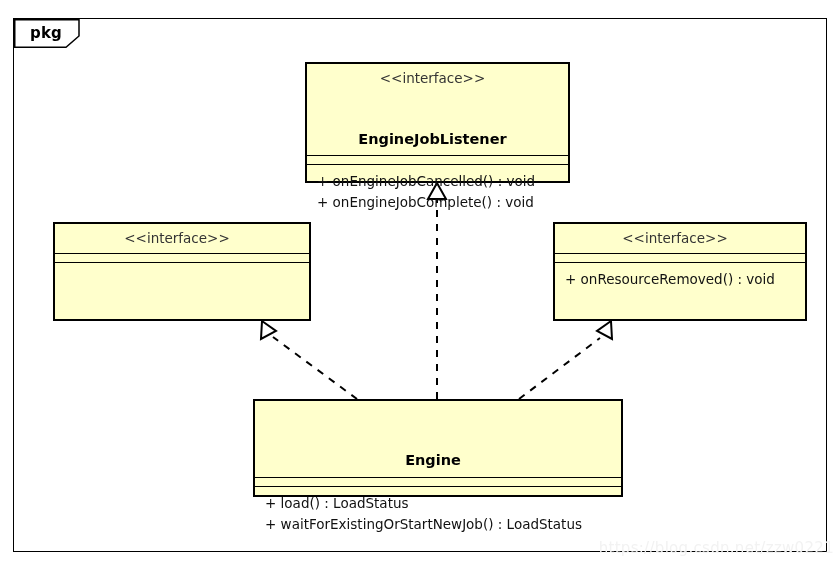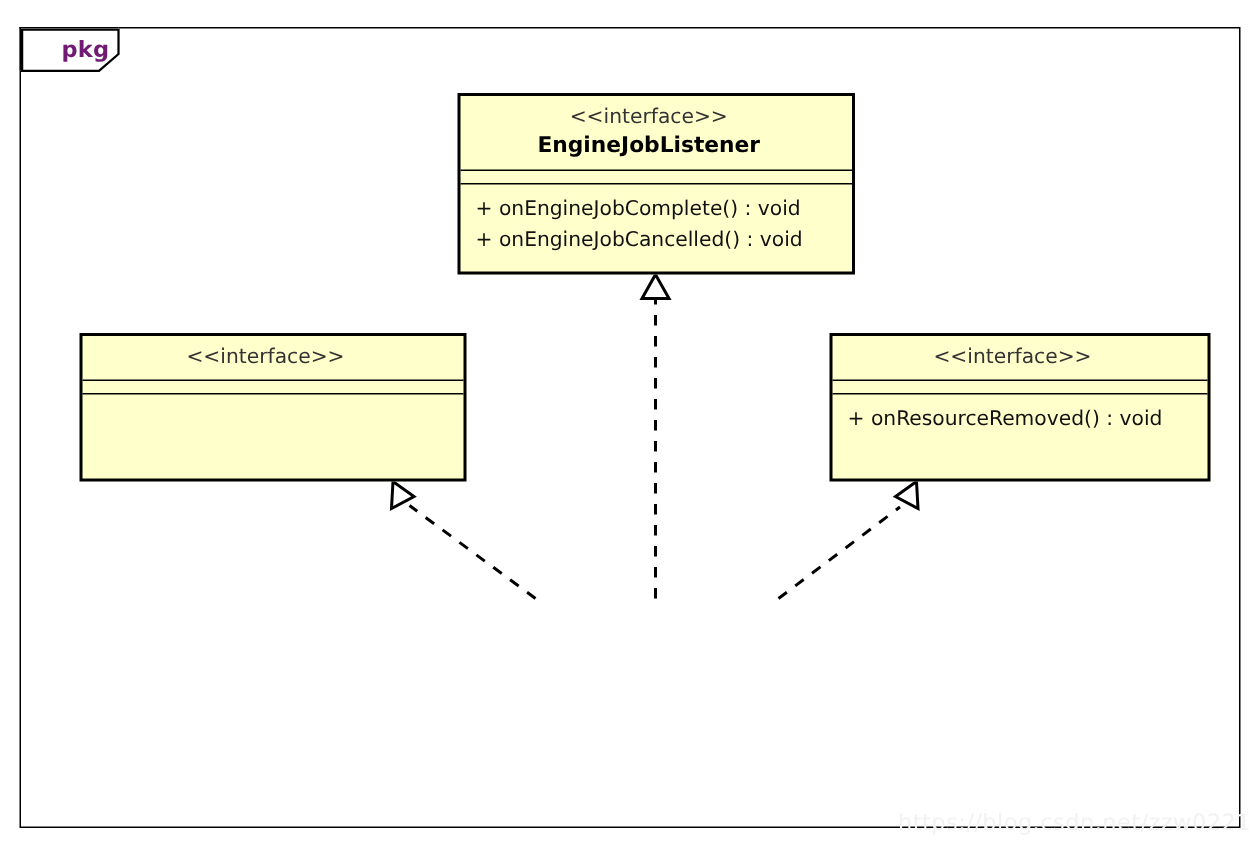--- a/index.html
+++ b/index.html
@@ -45,30 +45,30 @@
     border-top: 1.5px solid #000;
   }
   .pkg-tab-shape {
     position: absolute;
     left: 0; top: 0;
     width: 66px;
     height: 29px;
   }
   .pkg-tab-label {
     position: absolute;
-    left: 13px;
+    left: 2px;
     top: 18px;
     width: 56px;
     height: 29px;
     display: flex;
     align-items: center;
     justify-content: center;
     font-size: 15px;
     font-weight: bold;
-    color: #701a75;
+    color: #000000;
     letter-spacing: 0.2px;
     z-index: 6;
     padding-left: 16px;
   }
 
   
   .uml-box {
     position: absolute;
     box-sizing: border-box;
     background: #ffffcc;
@@ -86,20 +86,21 @@
     color: #333333;
     line-height: 18px;
     white-space: nowrap;
   }
   .uml-name {
     font-size: 14.5px;
     font-weight: bold;
     color: #000000;
     line-height: 20px;
     white-space: nowrap;
+    margin-top: 42px;
   }
   .uml-attrs {
     box-sizing: border-box;
     height: 9px;
     border-bottom: 1.5px solid #000000;
   }
   .uml-ops {
     box-sizing: border-box;
     padding: 6px 0 6px 10px;
     text-align: left;
@@ -174,38 +175,48 @@
     </g>
   </svg>
 
   <div class="uml-box" id="box-engine-job-listener">
     <div class="uml-header">
       <div class="uml-stereotype">&lt;&lt;interface&gt;&gt;</div>
       <div class="uml-name">EngineJobListener</div>
     </div>
     <div class="uml-attrs"></div>
     <div class="uml-ops">
+      <div class="uml-op">+ onEngineJobCancelled() : void</div>
       <div class="uml-op">+ onEngineJobComplete() : void</div>
-      <div class="uml-op">+ onEngineJobCancelled() : void</div>
     </div>
   </div>
 
   <div class="uml-box" id="box-resource-listener">
     <div class="uml-header">
       <div class="uml-stereotype">&lt;&lt;interface&gt;&gt;</div>
     </div>
     <div class="uml-attrs"></div>
   </div>
 
   <div class="uml-box" id="box-resource-removed">
     <div class="uml-header">
       <div class="uml-stereotype">&lt;&lt;interface&gt;&gt;</div>
     </div>
     <div class="uml-attrs"></div>
     <div class="uml-ops">
       <div class="uml-op">+ onResourceRemoved() : void</div>
     </div>
   </div>
 
+  <div class="uml-box" id="box-engine">
+    <div class="uml-header">
+      <div class="uml-name">Engine</div>
+    </div>
+    <div class="uml-attrs"></div>
+    <div class="uml-ops">
+      <div class="uml-op">+ load() : LoadStatus</div>
+      <div class="uml-op">+ waitForExistingOrStartNewJob() : LoadStatus</div>
+    </div>
+  </div>
 
   <div class="watermark">https://blog.csdn.net/zzw0221</div>
 
 </div>
 
 </body></html>

